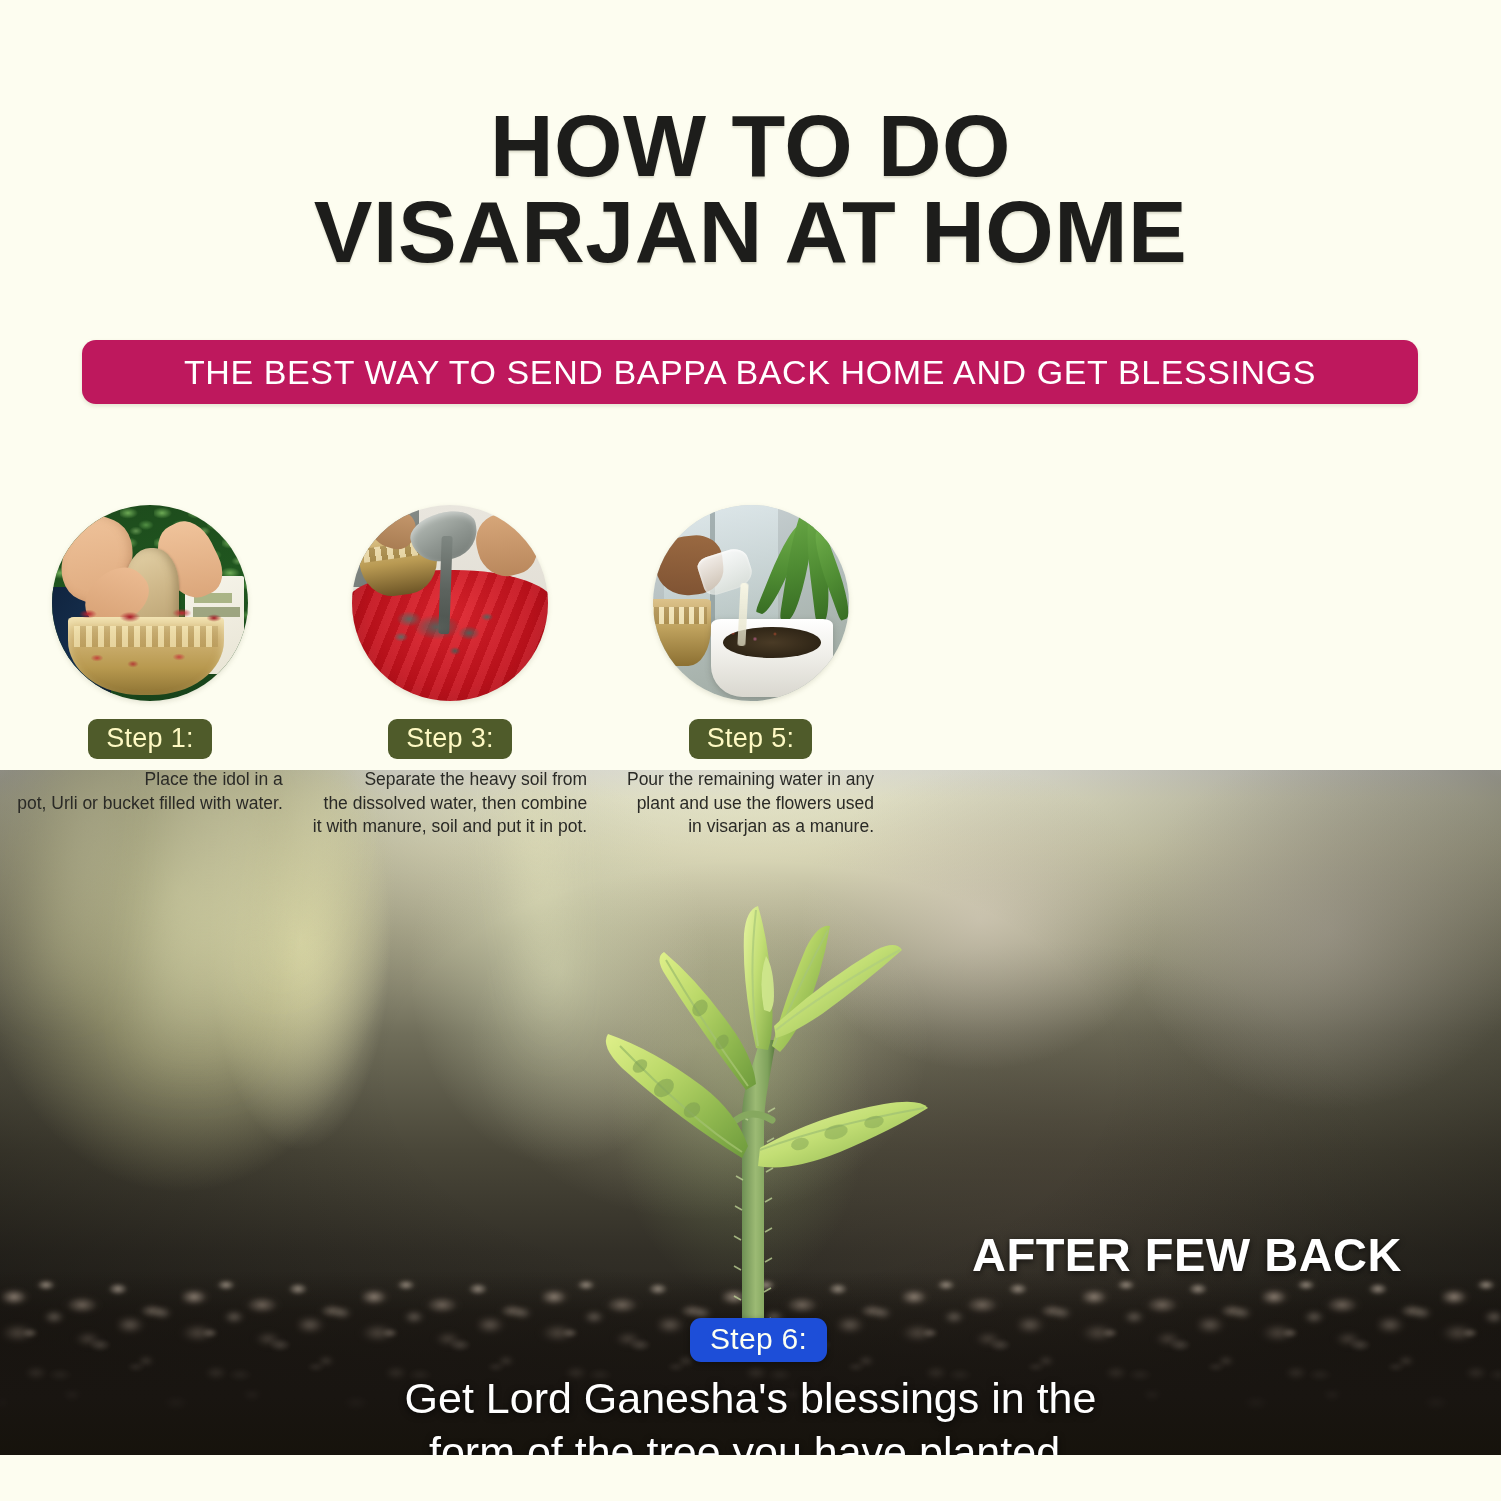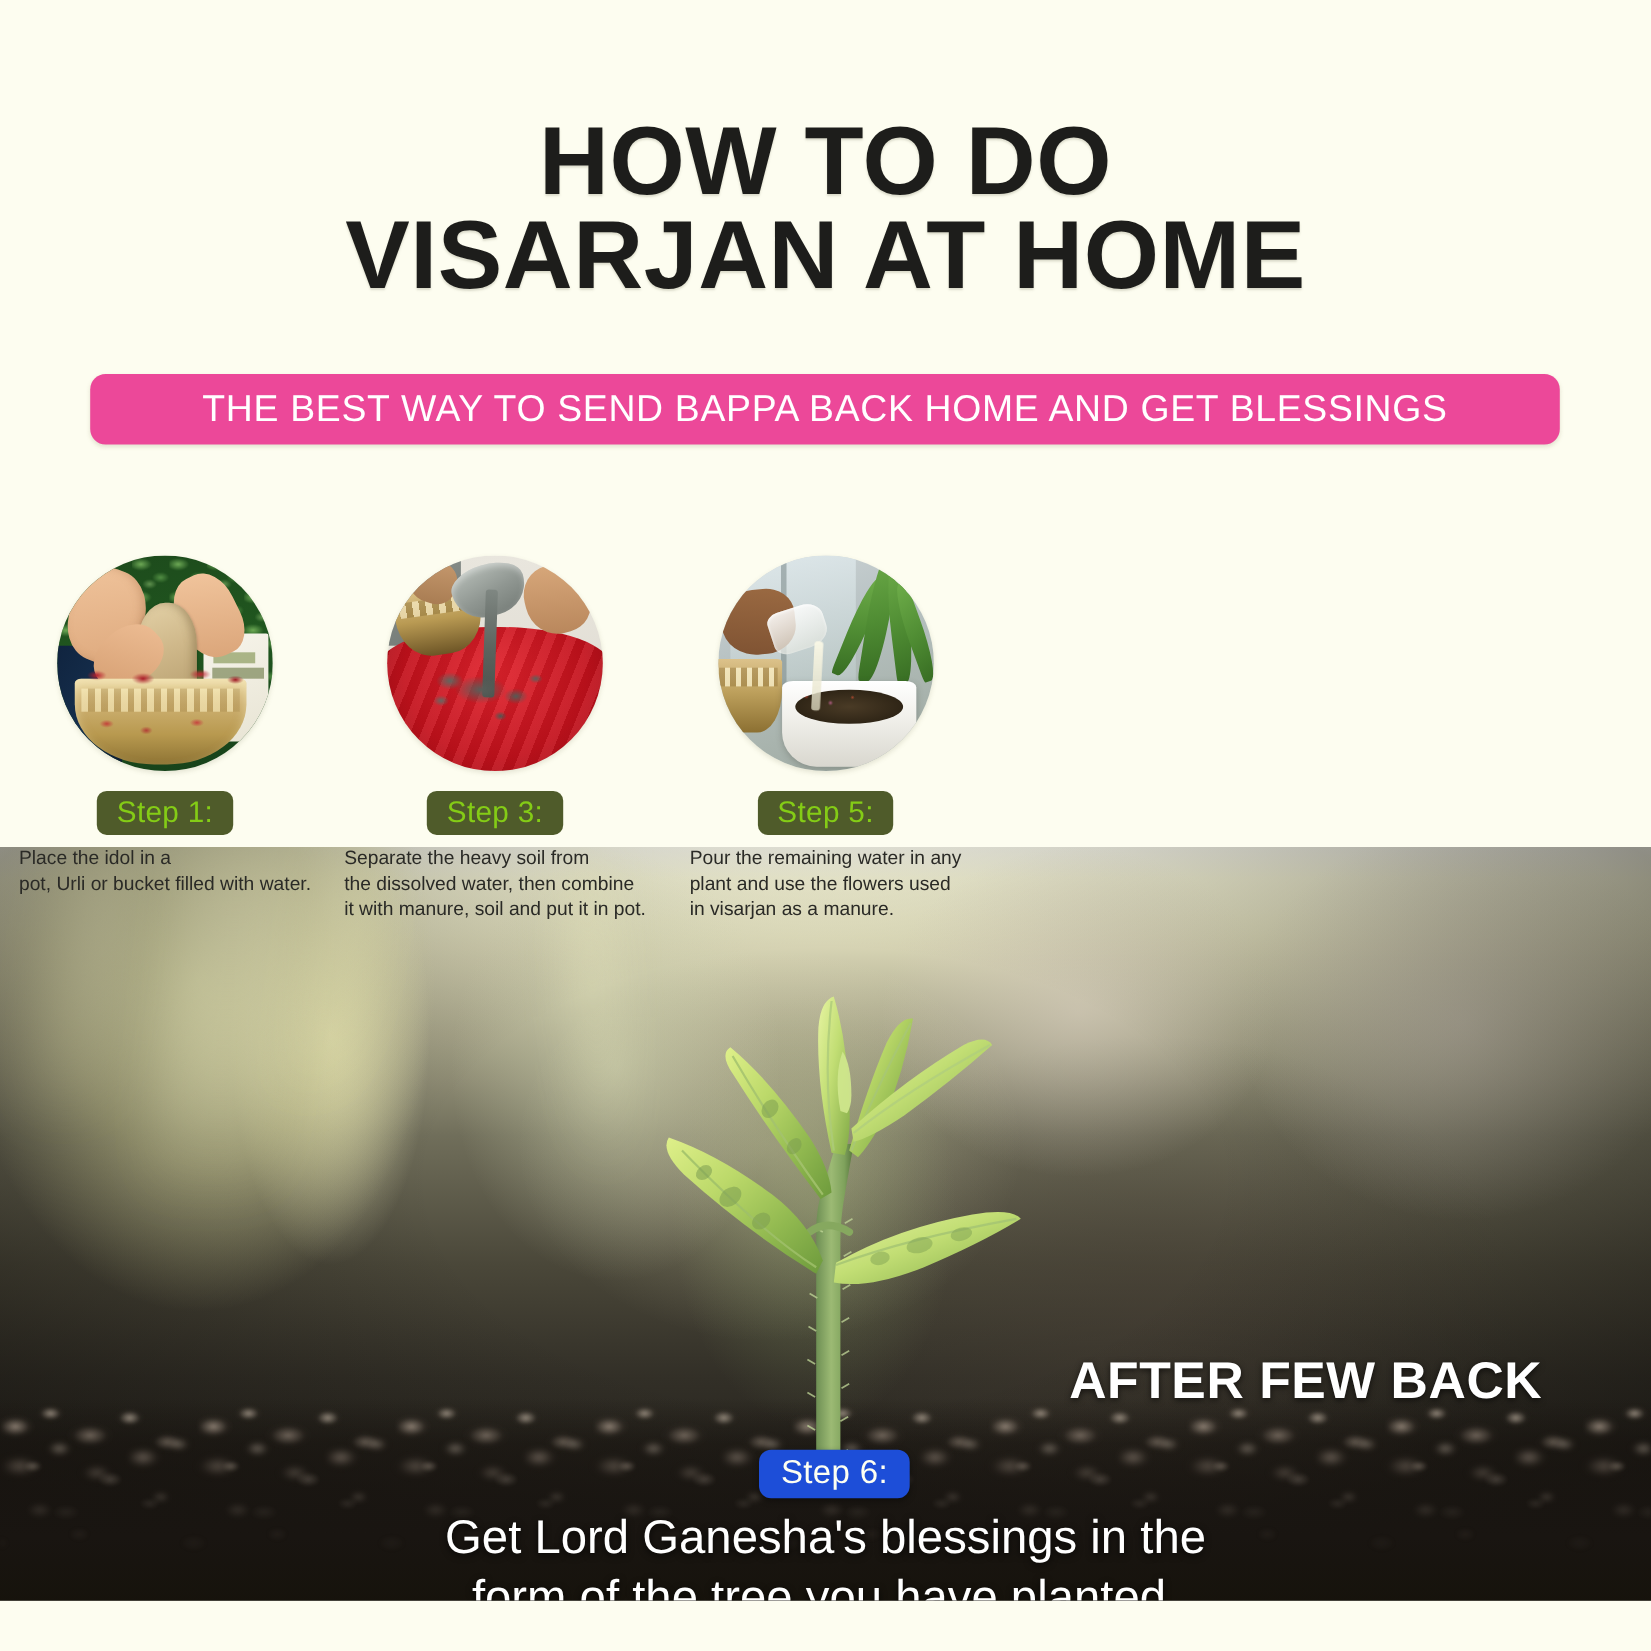--- a/index.html
+++ b/index.html
@@ -103,21 +103,21 @@
     letter-spacing:.5px;
     color:#1d1d1b;
     font-family:"Liberation Sans", sans-serif;
     text-shadow:0 2px 2px rgba(120,120,90,.25);
   }
   .title .l2 { display:block; }
 
   .subtitle-band {
     position:absolute; left:82px; top:340px;
     width:1336px; height:64px;
-    background:#ec4899;
+    background:#be185d;
     border-radius:14px;
     display:flex; align-items:center; justify-content:center;
     box-shadow:0 2px 4px rgba(120,120,80,.2);
   }
   .subtitle-band span {
     color:#ffffff;
     font-size:34px;
     font-weight:normal;
     letter-spacing:.6px;
     white-space:nowrap;
@@ -141,30 +141,30 @@
     flex:0 0 auto;
     box-shadow:0 2px 5px rgba(110,110,80,.18);
   }
   .circle > .scene { position:absolute; inset:0; }
 
   .badge {
     margin-top:18px;
     background:#4f5b2a;
     border-radius:9px;
     padding:4px 18px 6px;
-    color:#84cc16;
+    color:#fef9c3;
     font-size:27px;
     line-height:1.12;
     letter-spacing:.3px;
     white-space:nowrap;
     position:relative; z-index:4;
   }
   .caption {
     margin-top:9px;
-    text-align:left;
+    text-align:right;
     font-size:17.5px;
     line-height:1.33;
     color:#2a2a26;
     white-space:pre-line;
     position:relative; z-index:4;
   }
 
   
   
   .s1-bg { position:absolute; inset:0; background:linear-gradient(170deg,#1d4a1c 0%,#20571f 45%,#16401a 100%); }

